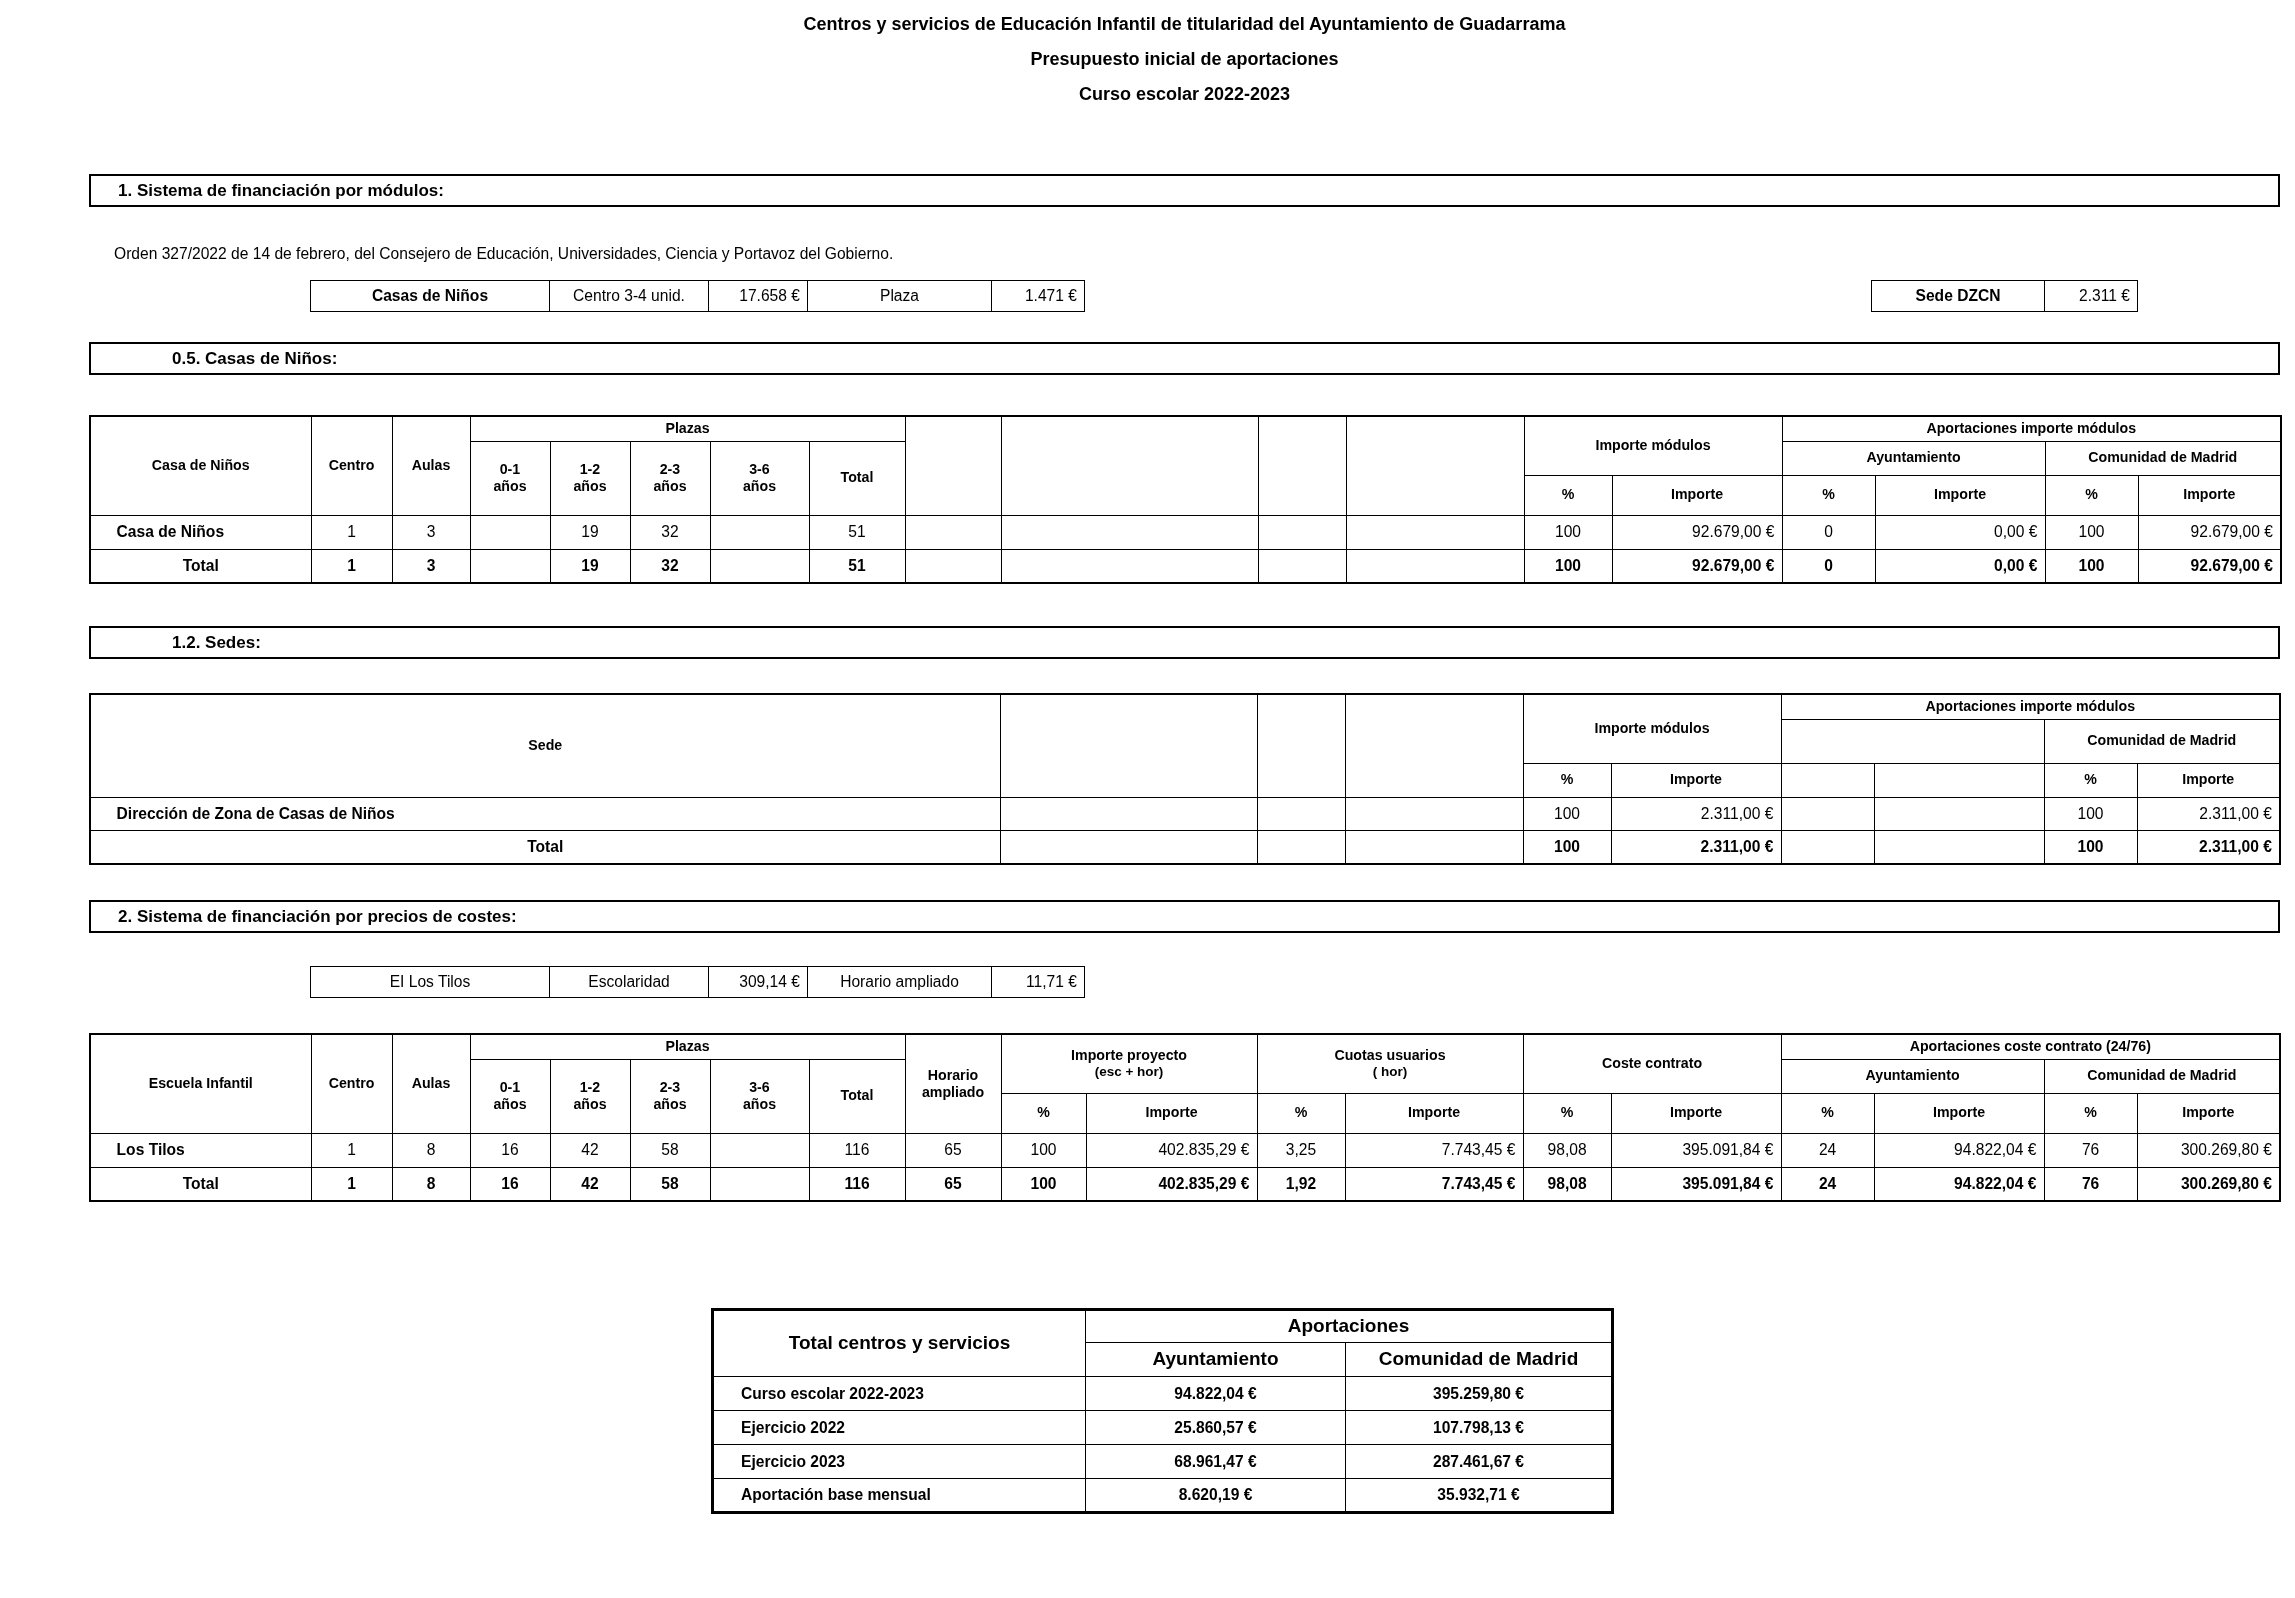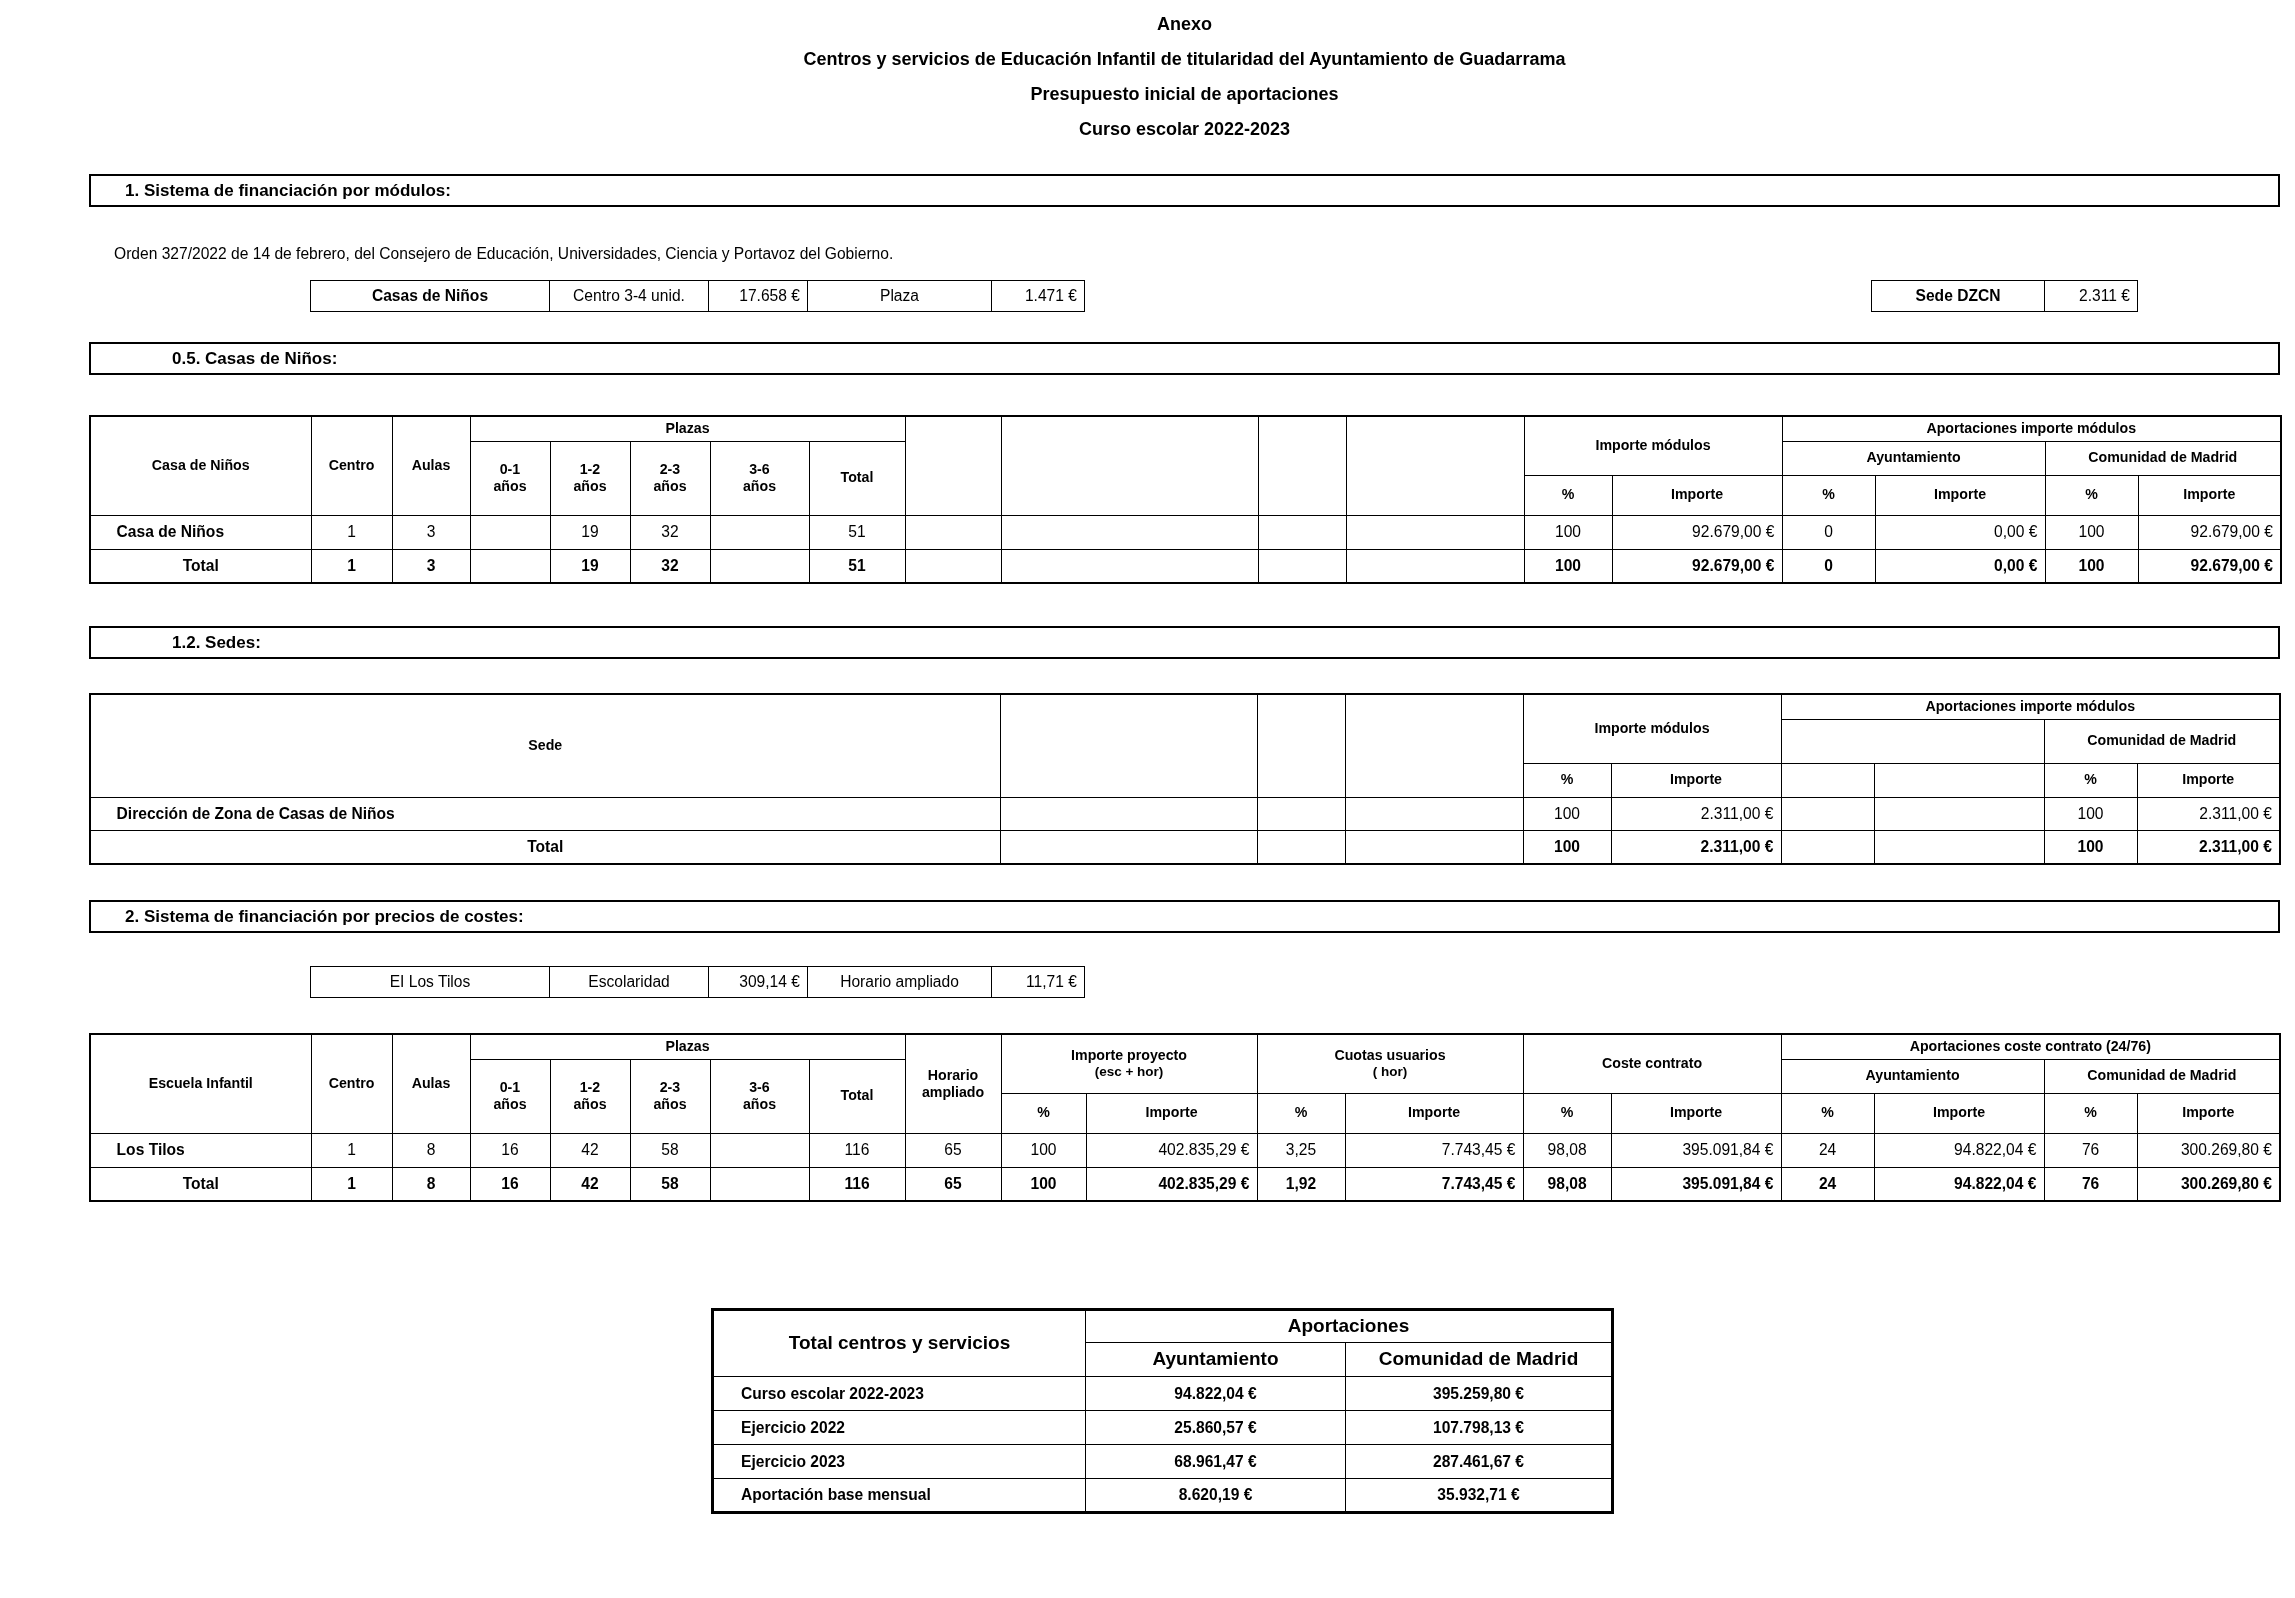--- a/index.html
+++ b/index.html
@@ -3,21 +3,21 @@
 <meta charset="utf-8">
 <style>
   *{margin:0;padding:0;box-sizing:border-box}
   html,body{background:#fff}
   body{width:2295px;height:1599px;position:relative;color:#000;font-family:"Liberation Sans",sans-serif}
   .abs{position:absolute}
   .doc-header{left:89px;top:7.1px;width:2191px;text-align:center}
   .doc-header div{font-weight:bold;font-size:18px;line-height:35px}
   .section-box{left:89px;width:2191px;height:33px;border:2.1px solid #000;display:flex;align-items:center;background:#fff}
   .section-box span{font-weight:bold;font-size:17px}
-  .pl-main{padding-left:34px}
+  .pl-main{padding-left:27px}
   .pl-sub{padding-left:81px}
   .orden{left:114px;top:245px;font-size:15.6px}
   table{border-collapse:collapse;table-layout:fixed;background:#fff}
   td,th{border:1.4px solid #000;vertical-align:middle;padding:0;overflow:hidden}
   td{font-size:15.6px}
   th{font-size:14.2px;font-weight:bold;text-align:center;white-space:pre-line;line-height:1.2}
   .sub{font-weight:bold;font-size:13.5px;white-space:pre-line}
   .main-table{border:2.8px solid #000}
   .mini td{height:31px}
   .c{text-align:center}
@@ -26,21 +26,20 @@
   .boldrow td{font-weight:bold}
   .summary-table{border:3.6px solid #000}
   .summary-table th{font-size:19px}
   .summary-table td{font-size:15.6px;font-weight:bold}
   .slabel{text-align:left;padding-left:27px}
 </style>
 </head>
 <body>
 
 <div class="abs doc-header">
-  <div>Anexo</div>
   <div>Centros y servicios de Educación Infantil de titularidad del Ayuntamiento de Guadarrama</div>
   <div>Presupuesto inicial de aportaciones</div>
   <div>Curso escolar 2022-2023</div>
 </div>
 
 <div class="abs section-box" style="top:174px">
   <span class="pl-main">1. Sistema de financiación por módulos:</span>
 </div>
 
 <div class="abs orden">Orden 327/2022 de 14 de febrero, del Consejero de Educación, Universidades, Ciencia y Portavoz del Gobierno.</div>

